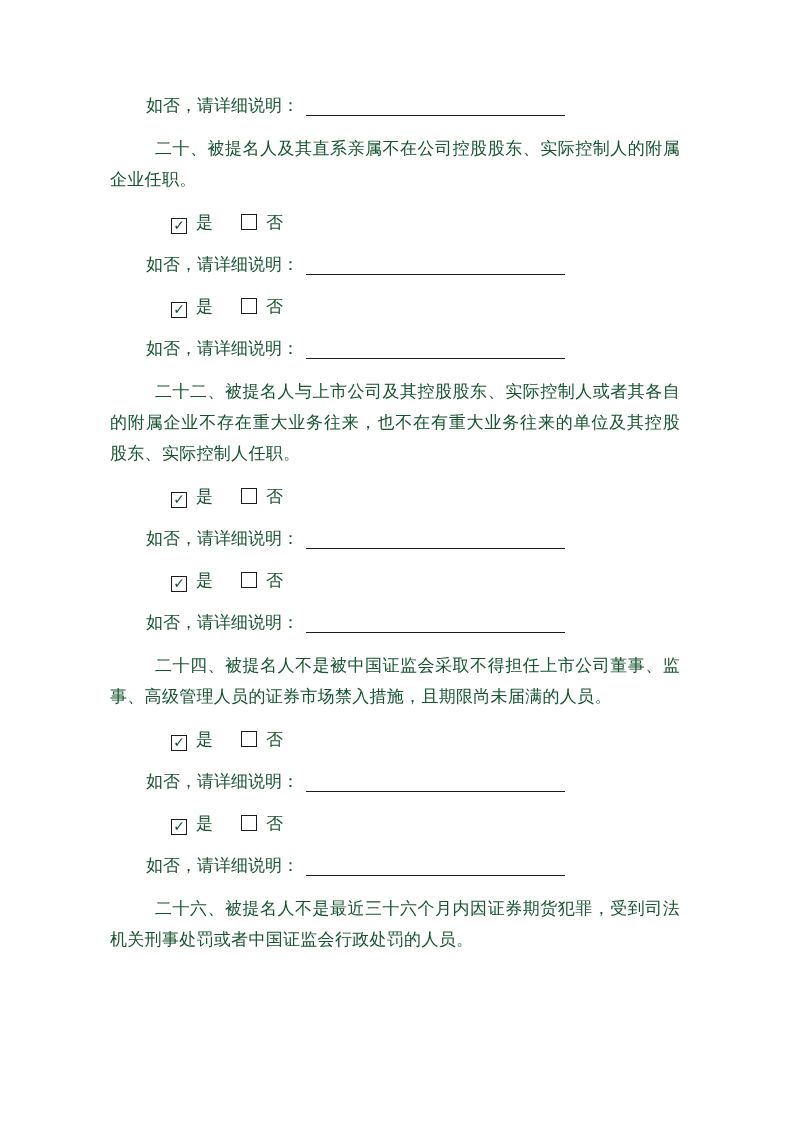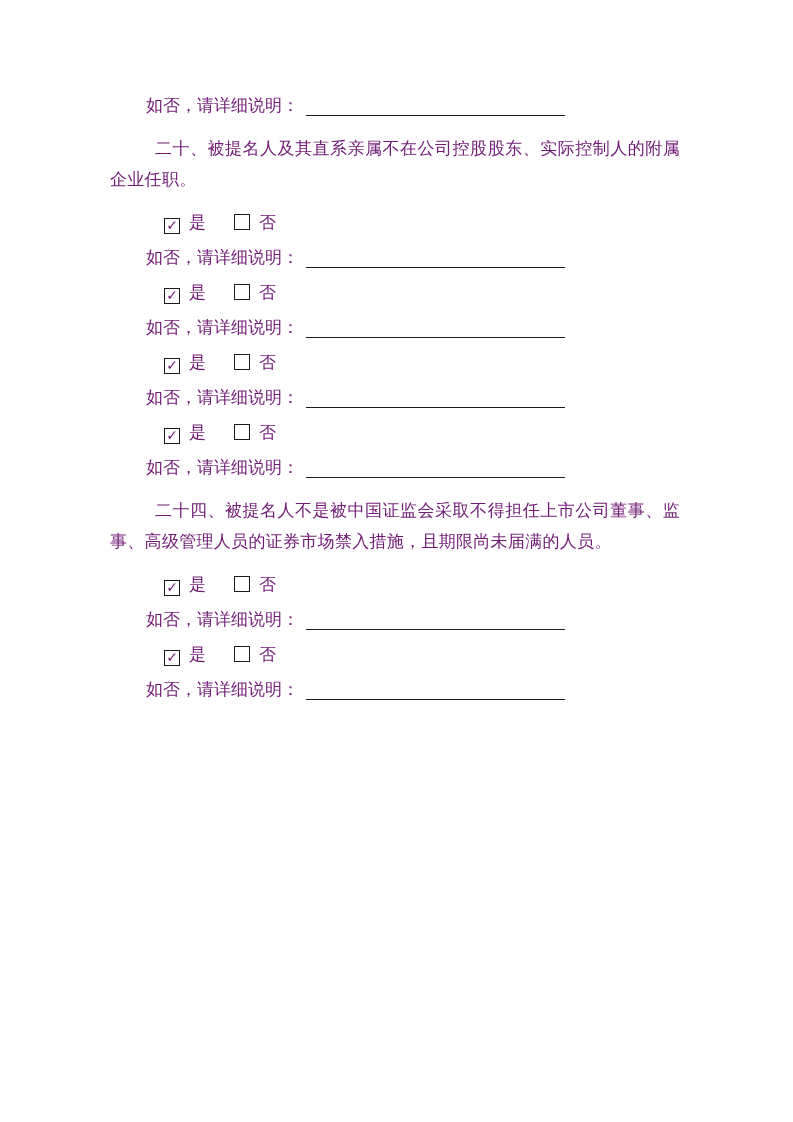--- a/index.html
+++ b/index.html
@@ -7,41 +7,41 @@
     padding: 0;
     background: #ffffff;
   }
   .page {
     position: relative;
     width: 793px;
     height: 1122px;
     background: #ffffff;
     overflow: hidden;
     font-family: "Liberation Serif", "DejaVu Serif", serif;
-    color: #701a75;
+    color: #14532d;
   }
   .content {
     position: absolute;
     left: 98px;
     top: 90px;
     width: 594px;
     font-size: 17px;
     line-height: 31px;
   }
   
   .stmt {
     margin: 12px;
     text-align: justify;
     text-justify: inter-ideograph;
     text-indent: 45px;
     letter-spacing: 0.3px;
   }
   
   .ans {
-    margin: 4px;
+    margin: 11px;
     padding-left: 62px;
     white-space: nowrap;
   }
   .cb {
     display: inline-block;
     width: 16px;
     height: 16px;
     box-sizing: border-box;
     border: 1.6px solid #1c1c1c;
     vertical-align: -2px;
@@ -79,23 +79,25 @@
 <body>
 
 <div class="page">
   <div class="content" id="content">
       <div class="det"><span class="det-label">如否，请详细说明：</span><span class="blank"></span></div>
       <p class="stmt">二十、被提名人及其直系亲属不在公司控股股东、实际控制人的附属企业任职。</p>
       <div class="ans"><span class="cb"><span class="tick">✓</span></span><span class="lbl">是</span><span class="no-group"><span class="cb"></span><span class="lbl">否</span></span></div>
       <div class="det"><span class="det-label">如否，请详细说明：</span><span class="blank"></span></div>
       <div class="ans"><span class="cb"><span class="tick">✓</span></span><span class="lbl">是</span><span class="no-group"><span class="cb"></span><span class="lbl">否</span></span></div>
       <div class="det"><span class="det-label">如否，请详细说明：</span><span class="blank"></span></div>
+      <p class="stmt">二十二、被提名人与上市公司及其控股股东、实际控制人或者其各自的附属企业不存在重大业务往来，也不在有重大业务往来的单位及其控股股东、实际控制人任职。</p>
       <div class="ans"><span class="cb"><span class="tick">✓</span></span><span class="lbl">是</span><span class="no-group"><span class="cb"></span><span class="lbl">否</span></span></div>
       <div class="det"><span class="det-label">如否，请详细说明：</span><span class="blank"></span></div>
       <div class="ans"><span class="cb"><span class="tick">✓</span></span><span class="lbl">是</span><span class="no-group"><span class="cb"></span><span class="lbl">否</span></span></div>
       <div class="det"><span class="det-label">如否，请详细说明：</span><span class="blank"></span></div>
       <p class="stmt">二十四、被提名人不是被中国证监会采取不得担任上市公司董事、监事、高级管理人员的证券市场禁入措施，且期限尚未届满的人员。</p>
       <div class="ans"><span class="cb"><span class="tick">✓</span></span><span class="lbl">是</span><span class="no-group"><span class="cb"></span><span class="lbl">否</span></span></div>
       <div class="det"><span class="det-label">如否，请详细说明：</span><span class="blank"></span></div>
       <div class="ans"><span class="cb"><span class="tick">✓</span></span><span class="lbl">是</span><span class="no-group"><span class="cb"></span><span class="lbl">否</span></span></div>
       <div class="det"><span class="det-label">如否，请详细说明：</span><span class="blank"></span></div>
+      <p class="stmt">二十六、被提名人不是最近三十六个月内因证券期货犯罪，受到司法机关刑事处罚或者中国证监会行政处罚的人员。</p>
     </div>
 </div>
 
 </body></html>

